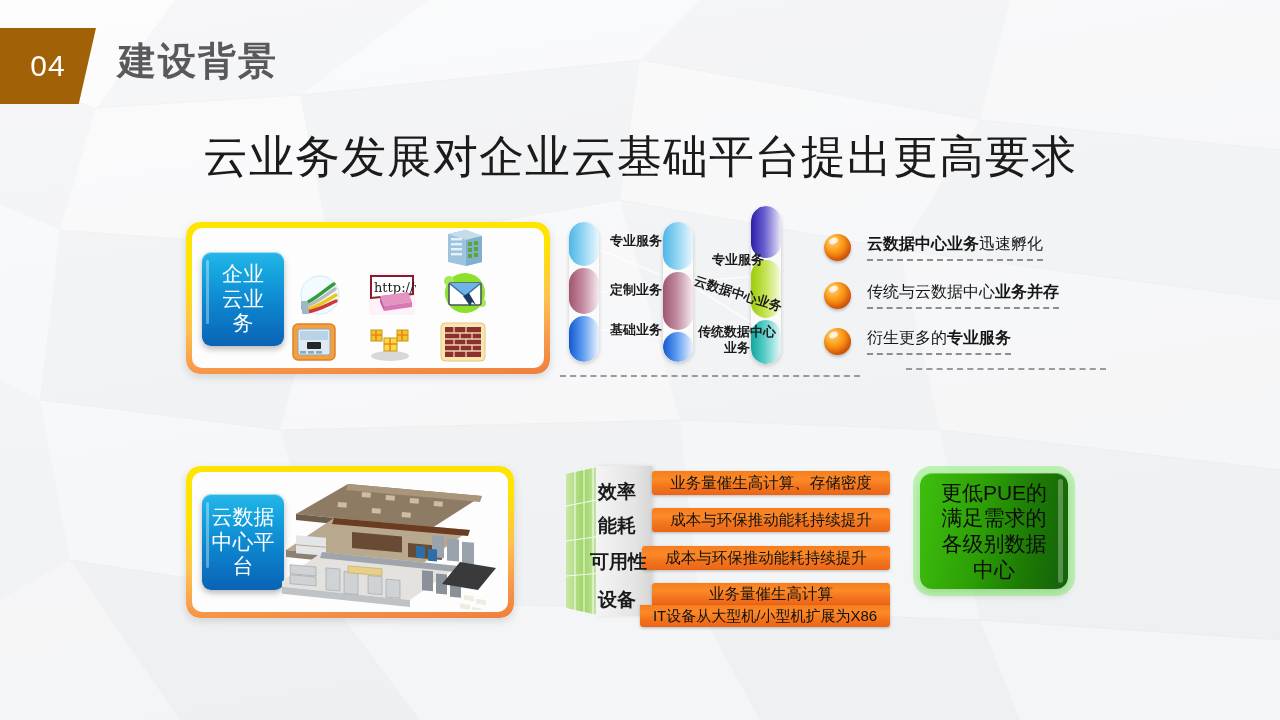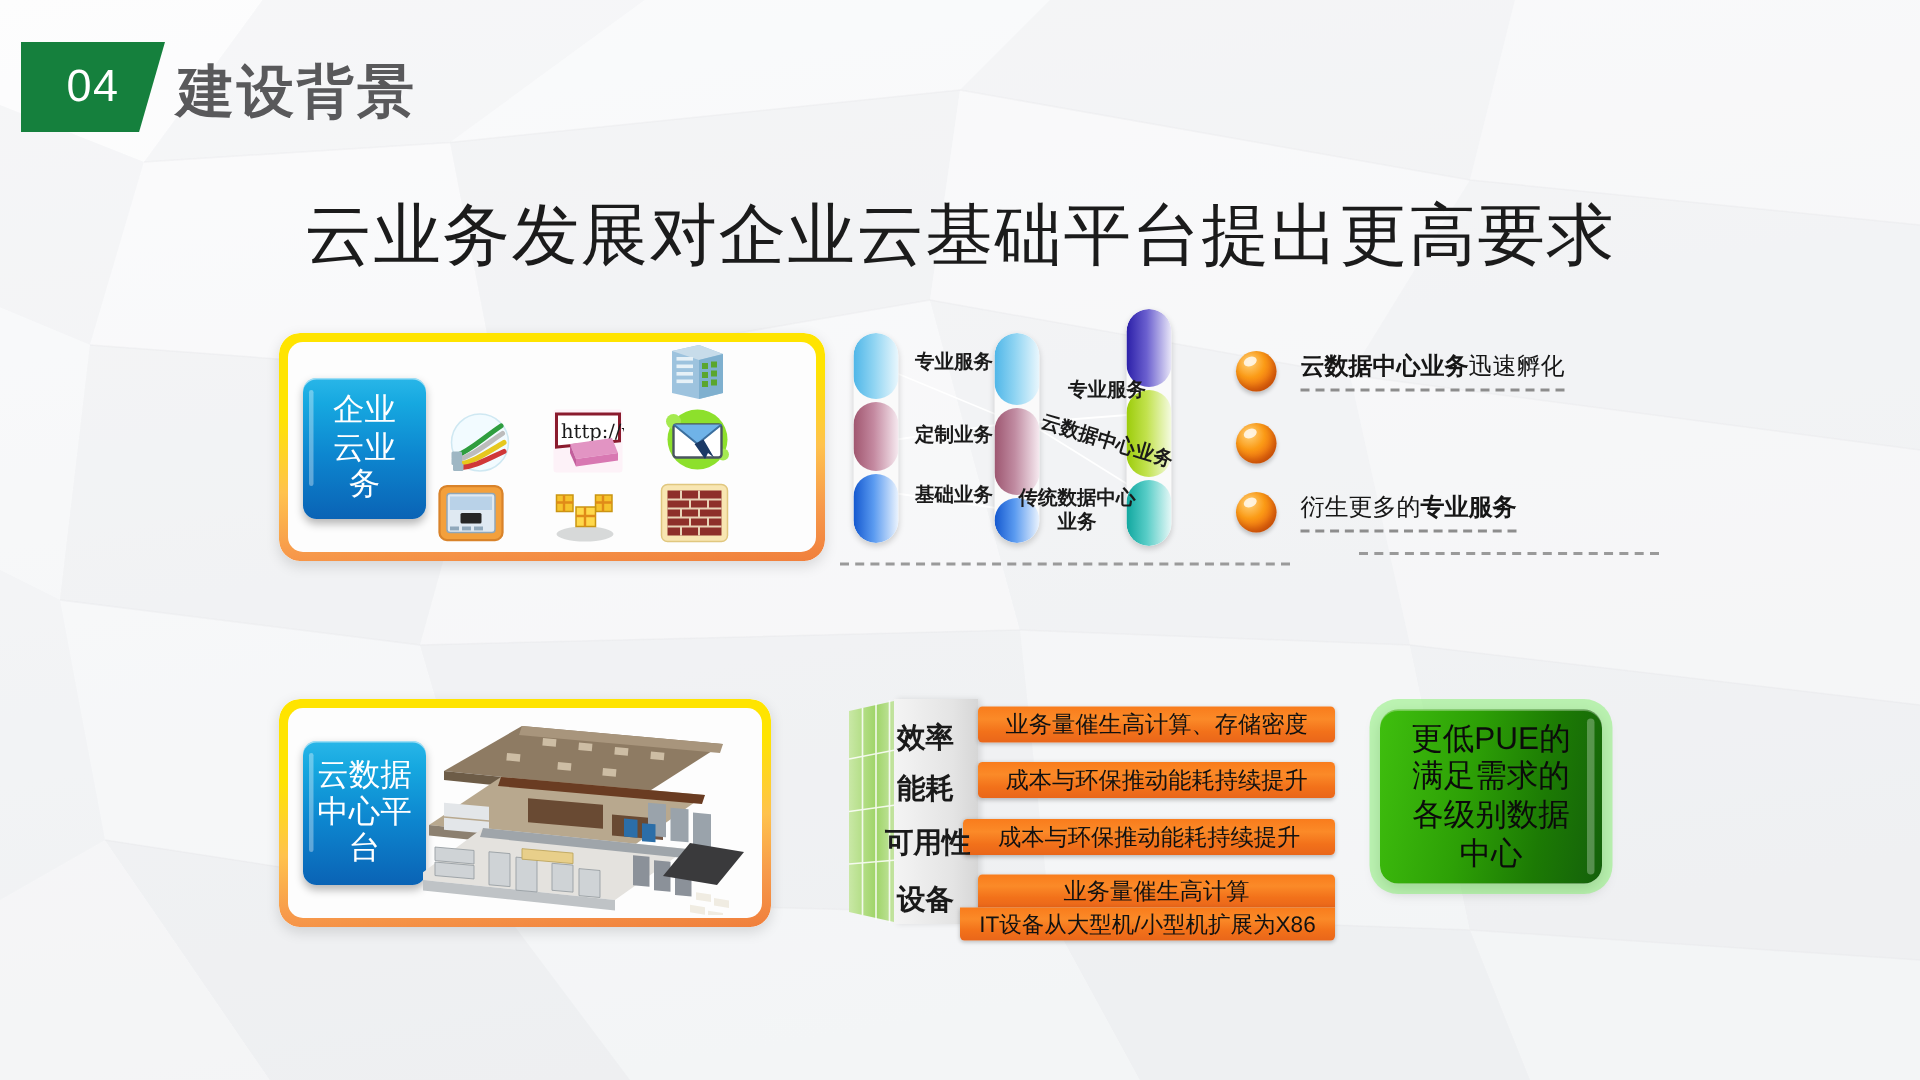--- a/index.html
+++ b/index.html
@@ -7,27 +7,26 @@
     width:1280px;height:720px;overflow:hidden;
     font-family:"Liberation Sans","DejaVu Sans",sans-serif;
     background:#f4f5f6;
     position:relative;
   }
   
   #bg{position:absolute;inset:0;z-index:0;}
   
   .hdr{position:absolute;top:0;left:0;width:100%;height:112px;z-index:5;}
   .numtag{
-    position:absolute;left:0;top:28px;width:96px;height:60px;
-    background:#15803d;
+    position:absolute;left:0;top:28px;width:96px;height:76px;
+    background:#a16207;
     clip-path:polygon(0 0, 100% 0, 82% 100%, 0 100%);
     color:#fff;font-size:30px;font-weight:400;
     display:flex;align-items:center;justify-content:center;
     letter-spacing:1px;
-    margin-left:14px;
   }
   .hdr-title{
     position:absolute;left:118px;top:36px;
     font-size:38px;font-weight:bold;color:#59595b;letter-spacing:2px;
   }
   .slide-title{
     position:absolute;top:127px;left:0;width:1280px;text-align:center;
     font-size:45px;color:#1b1b1b;letter-spacing:1px;z-index:5;
     font-weight:400;
   }
@@ -297,30 +296,31 @@
     <div class="seg" style="top:54px;height:58px;background:linear-gradient(90deg,#9ccc0a 0%,#c2e24e 45%,#f5fbe2 100%);"></div>
     <div class="seg" style="top:114px;height:44px;background:linear-gradient(90deg,#10a79f 0%,#58cdc7 45%,#e6f8f7 100%);"></div>
   </div>
 
   <div class="cap-label" style="left:46px;top:23px;width:70px;">专业服务</div>
   <div class="cap-label" style="left:46px;top:72px;width:70px;">定制业务</div>
   <div class="cap-label" style="left:46px;top:112px;width:70px;">基础业务</div>
 
   <div class="cap-label" style="left:140px;top:42px;width:86px;">专业服务</div>
   <div class="cap-label" style="left:128px;top:76px;width:110px;transform:rotate(17deg);">云数据中心业务</div>
-  <div class="cap-label" style="left:117px;top:114px;width:92px;white-space:pre-line;">传统数据中心
+  <div class="cap-label" style="left:136px;top:114px;width:92px;white-space:pre-line;">传统数据中心
 业务</div>
 </div>
 
 <div class="bullet-row" style="left:824px;top:234px;">
   <div class="bdot"></div>
   <div class="btxt"><b>云数据中心业务</b><span>迅速孵化</span></div>
 </div>
 <div class="bullet-row" style="left:824px;top:282px;">
   <div class="bdot"></div>
+  <div class="btxt"><span>传统与云数据中心</span><b>业务并存</b></div>
 </div>
 <div class="bullet-row" style="left:824px;top:328px;">
   <div class="bdot"></div>
   <div class="btxt"><span>衍生更多的</span><b>专业服务</b></div>
 </div>
 
 <div class="dashline" style="left:560px;top:375px;width:300px;"></div>
 <div class="dashline" style="left:906px;top:368px;width:200px;"></div>
 
 <div class="panel" style="left:186px;top:466px;width:328px;height:152px;">

